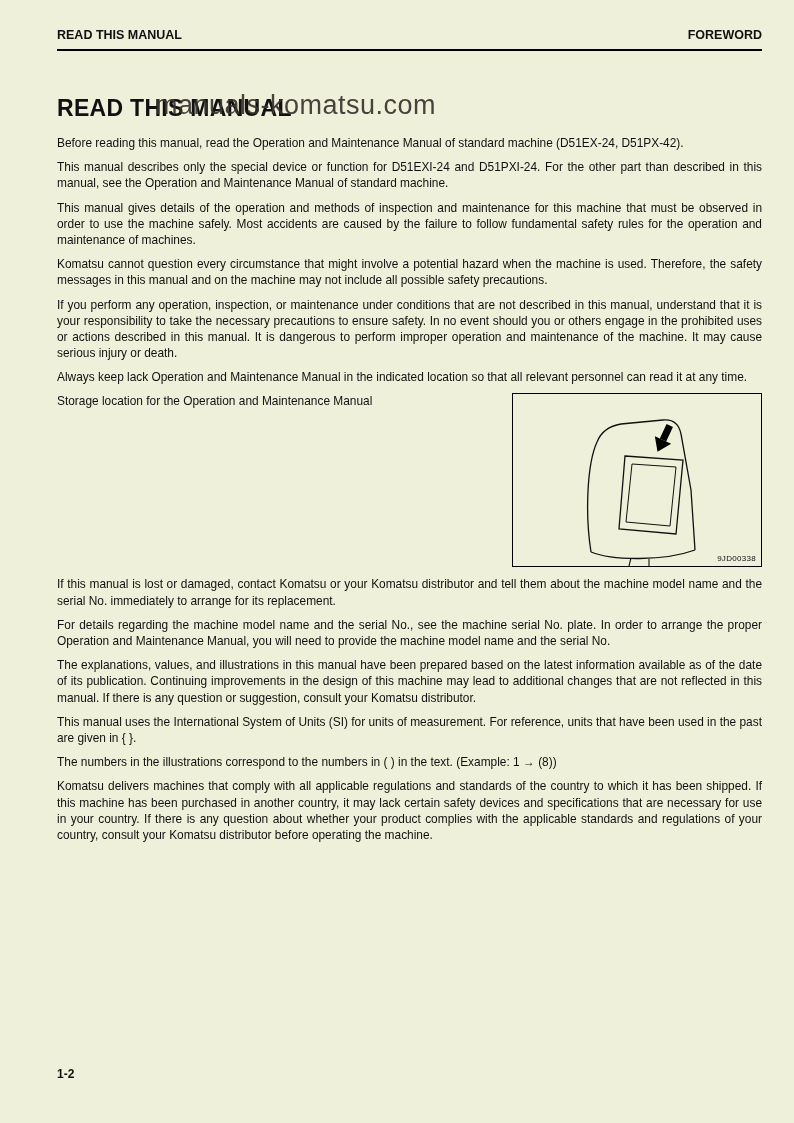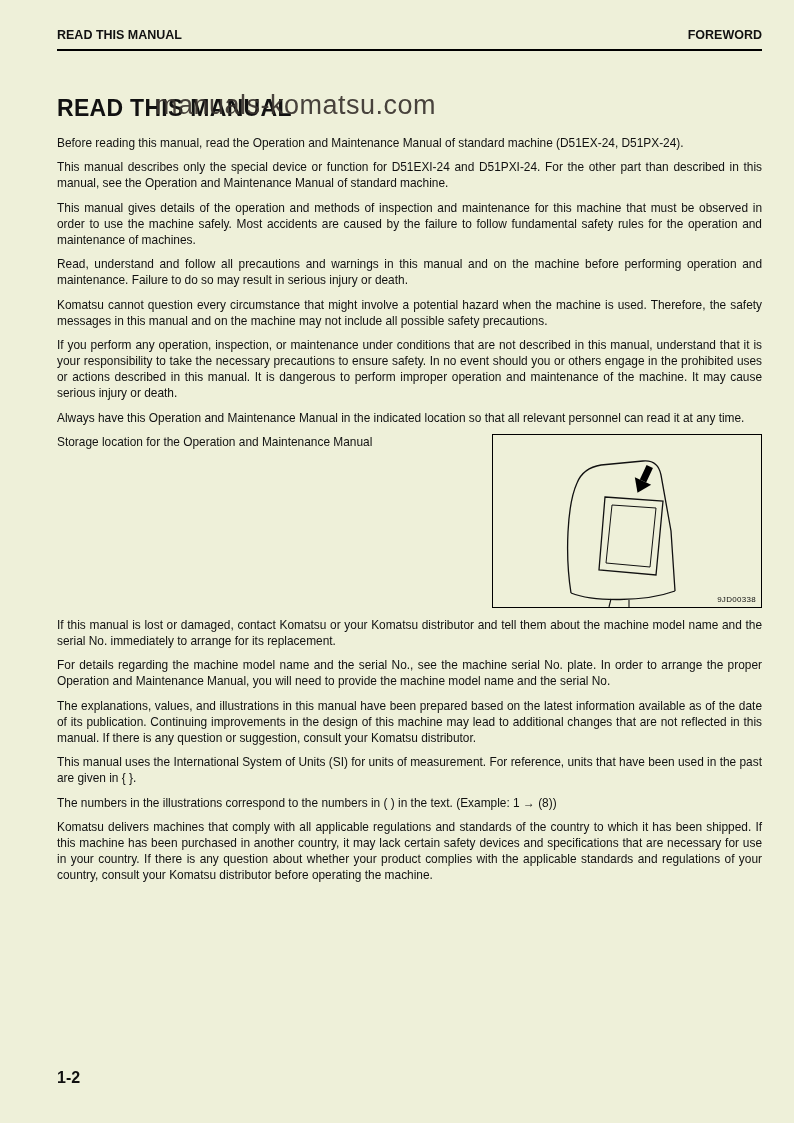--- a/index.html
+++ b/index.html
@@ -48,65 +48,64 @@
     margin-bottom:8px;
   }
   .figure-row {
     display:flex;
     align-items:flex-start;
     gap:14px;
     margin:2px 0 9px 0;
   }
   .fig-left { flex:1; min-width:0; }
   .fig-box {
-    width:270px;
+    width:250px;
     height:174px;
     border:1px solid #000;
     position:relative;
     flex:0 0 auto;
     background:#eef0d9;
   }
   .fig-code {
     position:absolute;
     right:5px;
     bottom:3px;
     font-size:8px;
     letter-spacing:0.3px;
   }
   .footer {
     position:absolute;
     left:57px;
-    bottom:36px;
-    font-size:16px;
+    bottom:42px;
+    font-size:12px;
     font-weight:bold;
   }
   svg { display:block; }
 </style>
 </head>
 <body>
 
 <div class="page">
 
   <div class="header">
     <span>READ THIS MANUAL</span>
     <span>FOREWORD</span>
   </div>
 
   <div class="watermark">manuals-komatsu.com</div>
 
   <h1 class="title">READ THIS MANUAL</h1>
 
   <div>
-    <p class="body-text">Before reading this manual, read the Operation and Maintenance Manual of standard machine (D51EX-24, D51PX-24).</p>
+    <p class="body-text">Before reading this manual, read the Operation and Maintenance Manual of standard machine (D51EX-24, D51PX-42).</p>
     <p class="body-text">This manual describes only the special device or function for D51EXI-24 and D51PXI-24. For the other part than described in this manual, see the Operation and Maintenance Manual of standard machine.</p>
     <p class="body-text">This manual gives details of the operation and methods of inspection and maintenance for this machine that must be observed in order to use the machine safely. Most accidents are caused by the failure to follow fundamental safety rules for the operation and maintenance of machines.</p>
-    <p class="body-text">Read, understand and follow all precautions and warnings in this manual and on the machine before performing operation and maintenance. Failure to do so may result in serious injury or death.</p>
     <p class="body-text">Komatsu cannot question every circumstance that might involve a potential hazard when the machine is used. Therefore, the safety messages in this manual and on the machine may not include all possible safety precautions.</p>
     <p class="body-text">If you perform any operation, inspection, or maintenance under conditions that are not described in this manual, understand that it is your responsibility to take the necessary precautions to ensure safety. In no event should you or others engage in the prohibited uses or actions described in this manual. It is dangerous to perform improper operation and maintenance of the machine. It may cause serious injury or death.</p>
-    <p class="body-text">Always have this Operation and Maintenance Manual in the indicated location so that all relevant personnel can read it at any time.</p>
+    <p class="body-text">Always keep lack Operation and Maintenance Manual in the indicated location so that all relevant personnel can read it at any time.</p>
   </div>
 
   <div class="figure-row">
     <div class="fig-left">
       <p class="body-text">Storage location for the Operation and Maintenance Manual</p>
     </div>
     <div class="fig-box">
       <svg width="268" height="172" viewBox="0 0 268 172" aria-hidden="true">
 
         <path d="M78 158 C72 120 74 70 84 48 C88 38 96 32 108 30 L150 26 C160 25 166 30 168 40 L178 96 L182 156" fill="none" stroke="#111" stroke-width="1.3"></path>

